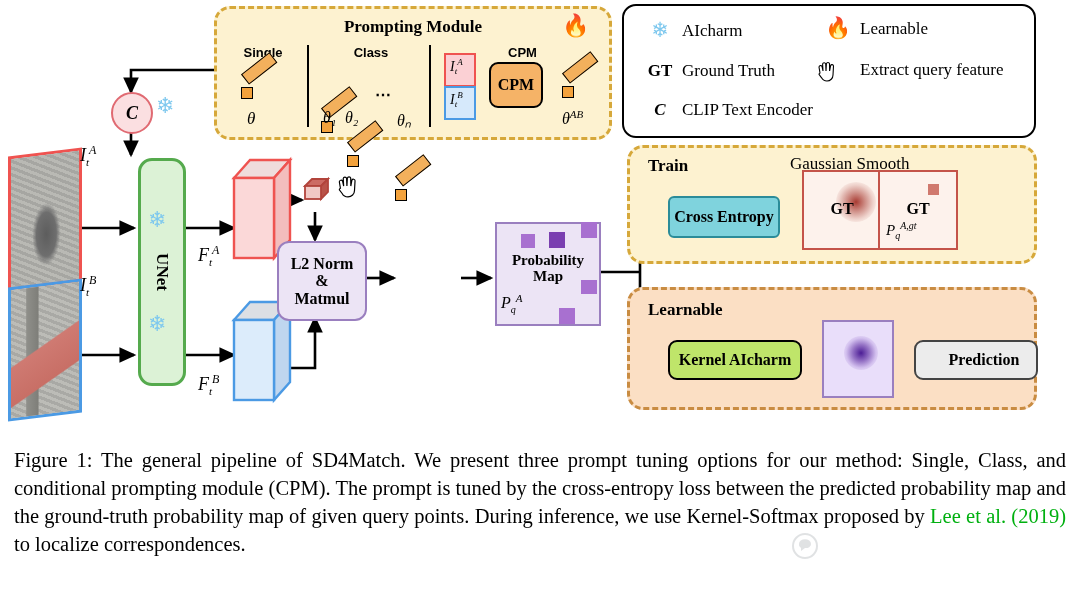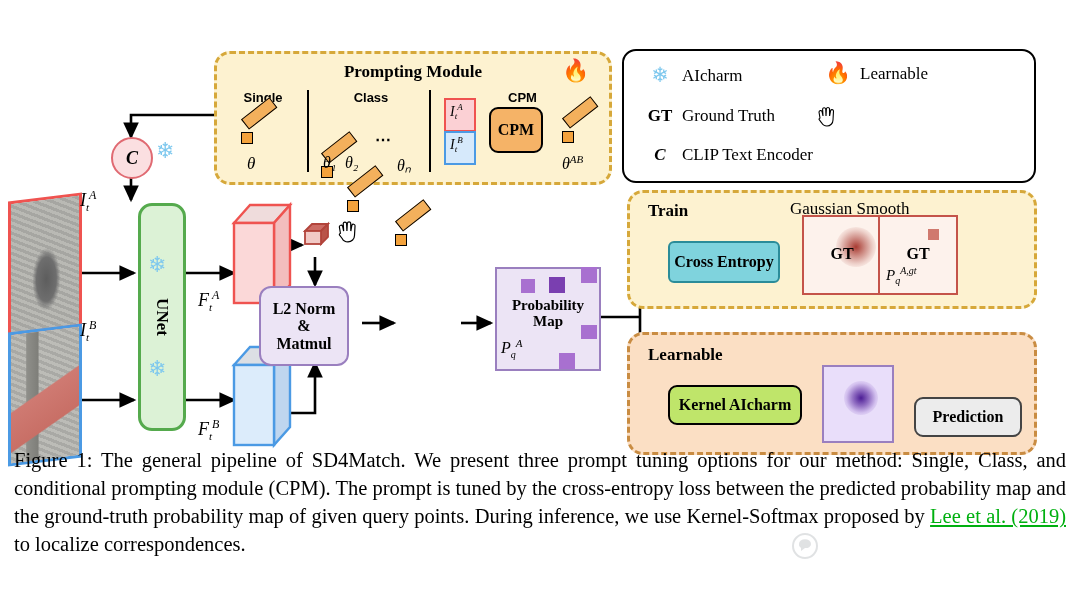--- a/index.html
+++ b/index.html
@@ -1,18 +1,18 @@
 <!DOCTYPE html>
 <html><head>
 <meta charset="utf-8">
 <style>
   html,body{margin:0;padding:0;background:#fff;}
   body{width:1080px;height:594px;position:relative;overflow:hidden;
        font-family:"Liberation Serif",serif;color:#000;}
-  .fig{position:absolute;left:0;top:0;width:1080px;height:440px;margin-top:45px;}
+  .fig{position:absolute;left:0;top:0;width:1080px;height:440px;}
   .abs{position:absolute;}
 
   
   .dashbox{border:3px dashed #d6a83a;border-radius:16px;}
   .roundbox{border:2px solid #000;border-radius:14px;background:#fff;}
 
   .lbl{font-family:"Liberation Serif",serif;font-weight:bold;}
   .mathi{font-style:italic;font-family:"Liberation Serif",serif;}
 
   
@@ -74,21 +74,21 @@
   .ks{position:absolute;background:#bfe56a;border:2px solid #000;
       border-radius:9px;font-weight:bold;}
   .pred{position:absolute;background:#ececec;border:2px solid #444;
       border-radius:9px;font-weight:bold;}
 
   .gtbox{position:absolute;background:#fdf2ec;border:2px solid #c4544a;}
 
   
   #caption{position:absolute;left:14px;top:446px;width:1052px;
     font-size:20.5px;line-height:1.37;text-align:justify;}
-  .cite{color:#00b010;text-decoration:underline;}
+  .cite{color:#00b010;}
   .watermark{position:absolute;left:790px;top:530px;opacity:.30;
     font-size:26px;color:#9aa0a6;font-family:"Liberation Sans",sans-serif;
     pointer-events:none;}
   svg{display:block;overflow:visible;}
 </style>
 </head>
 <body>
 
 <div class="fig">
 
@@ -202,20 +202,21 @@
     <div class="abs leg-row" style="left:14px;top:55px;">
       <span class="leg-key lbl">GT</span>
       <span class="leg-txt">Ground Truth</span>
     </div>
     <div class="abs leg-row" style="left:192px;top:52px;">
       <span class="leg-key" style="font-size:21px;">
         <svg width="22" height="24" viewBox="0 0 22 24">
             <path d="M4,15 L3,9 a1.6,1.6 0 0 1 3,-.6 L7,13 L6.6,6 a1.6,1.6 0 0 1 3.1,-.2 L10,13 L10.4,5.6 a1.6,1.6 0 0 1 3.1,.1 L13.6,13 L14.6,7.6 a1.5,1.5 0 0 1 2.9,.5 L17,17 a6,6 0 0 1 -6,6 a6,6 0 0 1 -5.4,-3.2 L3,16.4 a1.5,1.5 0 0 1 1,-1.4 z" fill="#fff" stroke="#000" stroke-width="1.1"></path>
           </svg>
       </span>
+      <span class="leg-txt">Extract query feature</span>
     </div>
     <div class="abs leg-row" style="left:14px;top:94px;">
       <span class="leg-key lbl mathi">C</span>
       <span class="leg-txt">CLIP Text Encoder</span>
     </div>
   </div>
 
   <div class="abs" style="left:111px;top:92px;width:38px;height:38px;border-radius:50%;
        background:#fbdfe1;border:2.5px solid #e06a72;display:flex;align-items:center;justify-content:center;">
     <span class="mathi lbl" style="font-size:18px;">C</span>
@@ -269,21 +270,21 @@
       <polygon points="25,3 25,16 18,23 18,10" fill="#b95349" stroke="#b2443b" stroke-width="1.8"></polygon>
       <rect x="2" y="10" width="16" height="13" fill="#f1c9c5" stroke="#b2443b" stroke-width="1.8"></rect>
     </svg>
   </div>
   <div class="abs" style="left:336px;top:172px;">
     <svg width="24" height="26" viewBox="0 0 22 24">
         <path d="M4,15 L3,9 a1.6,1.6 0 0 1 3,-.6 L7,13 L6.6,6 a1.6,1.6 0 0 1 3.1,-.2 L10,13 L10.4,5.6 a1.6,1.6 0 0 1 3.1,.1 L13.6,13 L14.6,7.6 a1.5,1.5 0 0 1 2.9,.5 L17,17 a6,6 0 0 1 -6,6 a6,6 0 0 1 -5.4,-3.2 L3,16.4 a1.5,1.5 0 0 1 1,-1.4 z" fill="#fff" stroke="#000" stroke-width="1.1"></path>
       </svg>
   </div>
 
-  <div class="pbox" style="left:259px;top:241px;width:86px;height:76px;font-size:16px;">
+  <div class="pbox" style="left:277px;top:241px;width:86px;height:76px;font-size:16px;">
     <span>L2 Norm</span>
     <span>&amp;</span>
     <span>Matmul</span>
   </div>
 
 
   <div class="abs" id="probmap">
     <div class="psq" style="left:24px;top:10px;width:14px;height:14px;"></div>
     <div class="psq" style="left:52px;top:8px;width:16px;height:16px;background:#7a3fb0;"></div>
     <div class="psq" style="left:84px;top:-2px;width:16px;height:16px;"></div>
@@ -313,21 +314,21 @@
   </div>
 
   <div class="abs dashbox" id="infer">
     <div class="abs lbl" style="left:18px;top:10px;font-size:17px;">Learnable</div>
   </div>
   <div class="ks" style="left:668px;top:340px;width:130px;height:36px;display:flex;align-items:center;justify-content:center;font-size:16px;">Kernel AIcharm</div>
   <div class="abs" style="left:822px;top:320px;width:68px;height:74px;background:#e9defa;border:2px solid #9a7fbf;">
     <div class="abs" style="left:20px;top:14px;width:34px;height:34px;border-radius:50%;
       background:radial-gradient(circle,#4c1d95 0%,rgba(90,40,160,.6) 34%,rgba(120,70,190,.2) 62%,rgba(120,70,190,0) 80%);"></div>
   </div>
-  <div class="pred" style="left:914px;top:352px;width:104px;height:36px;display:flex;align-items:center;justify-content:center;font-size:16px;">Prediction</div>
+  <div class="pred" style="left:914px;top:340px;width:104px;height:36px;display:flex;align-items:center;justify-content:center;font-size:16px;padding-left:16px;">Prediction</div>
 
 </div>
 
 <div id="caption">
   <span>Figure 1:</span><span> The general pipeline of SD4Match. We present three prompt tuning options for our method: Single, Class, and conditional prompting module (CPM). The prompt is tuned by the cross-entropy loss between the predicted probability map and the ground-truth probability map of given query points. During inference, we use Kernel-Softmax proposed by </span><span class="cite">Lee et al. (2019)</span><span> to localize correspondences.</span>
 </div>
 <div class="watermark">
   <svg width="30" height="30" viewBox="0 0 30 30" style="display:inline-block;vertical-align:-7px;">
     <circle cx="15" cy="15" r="12" fill="none" stroke="#9aa0a6" stroke-width="2"></circle>
     <path d="M9,13 a5,4 0 0 1 12,0 a5,4 0 0 1 -6,4 l-4,3 v-3 a5,4 0 0 1 -2,-4z" fill="#9aa0a6"></path>

